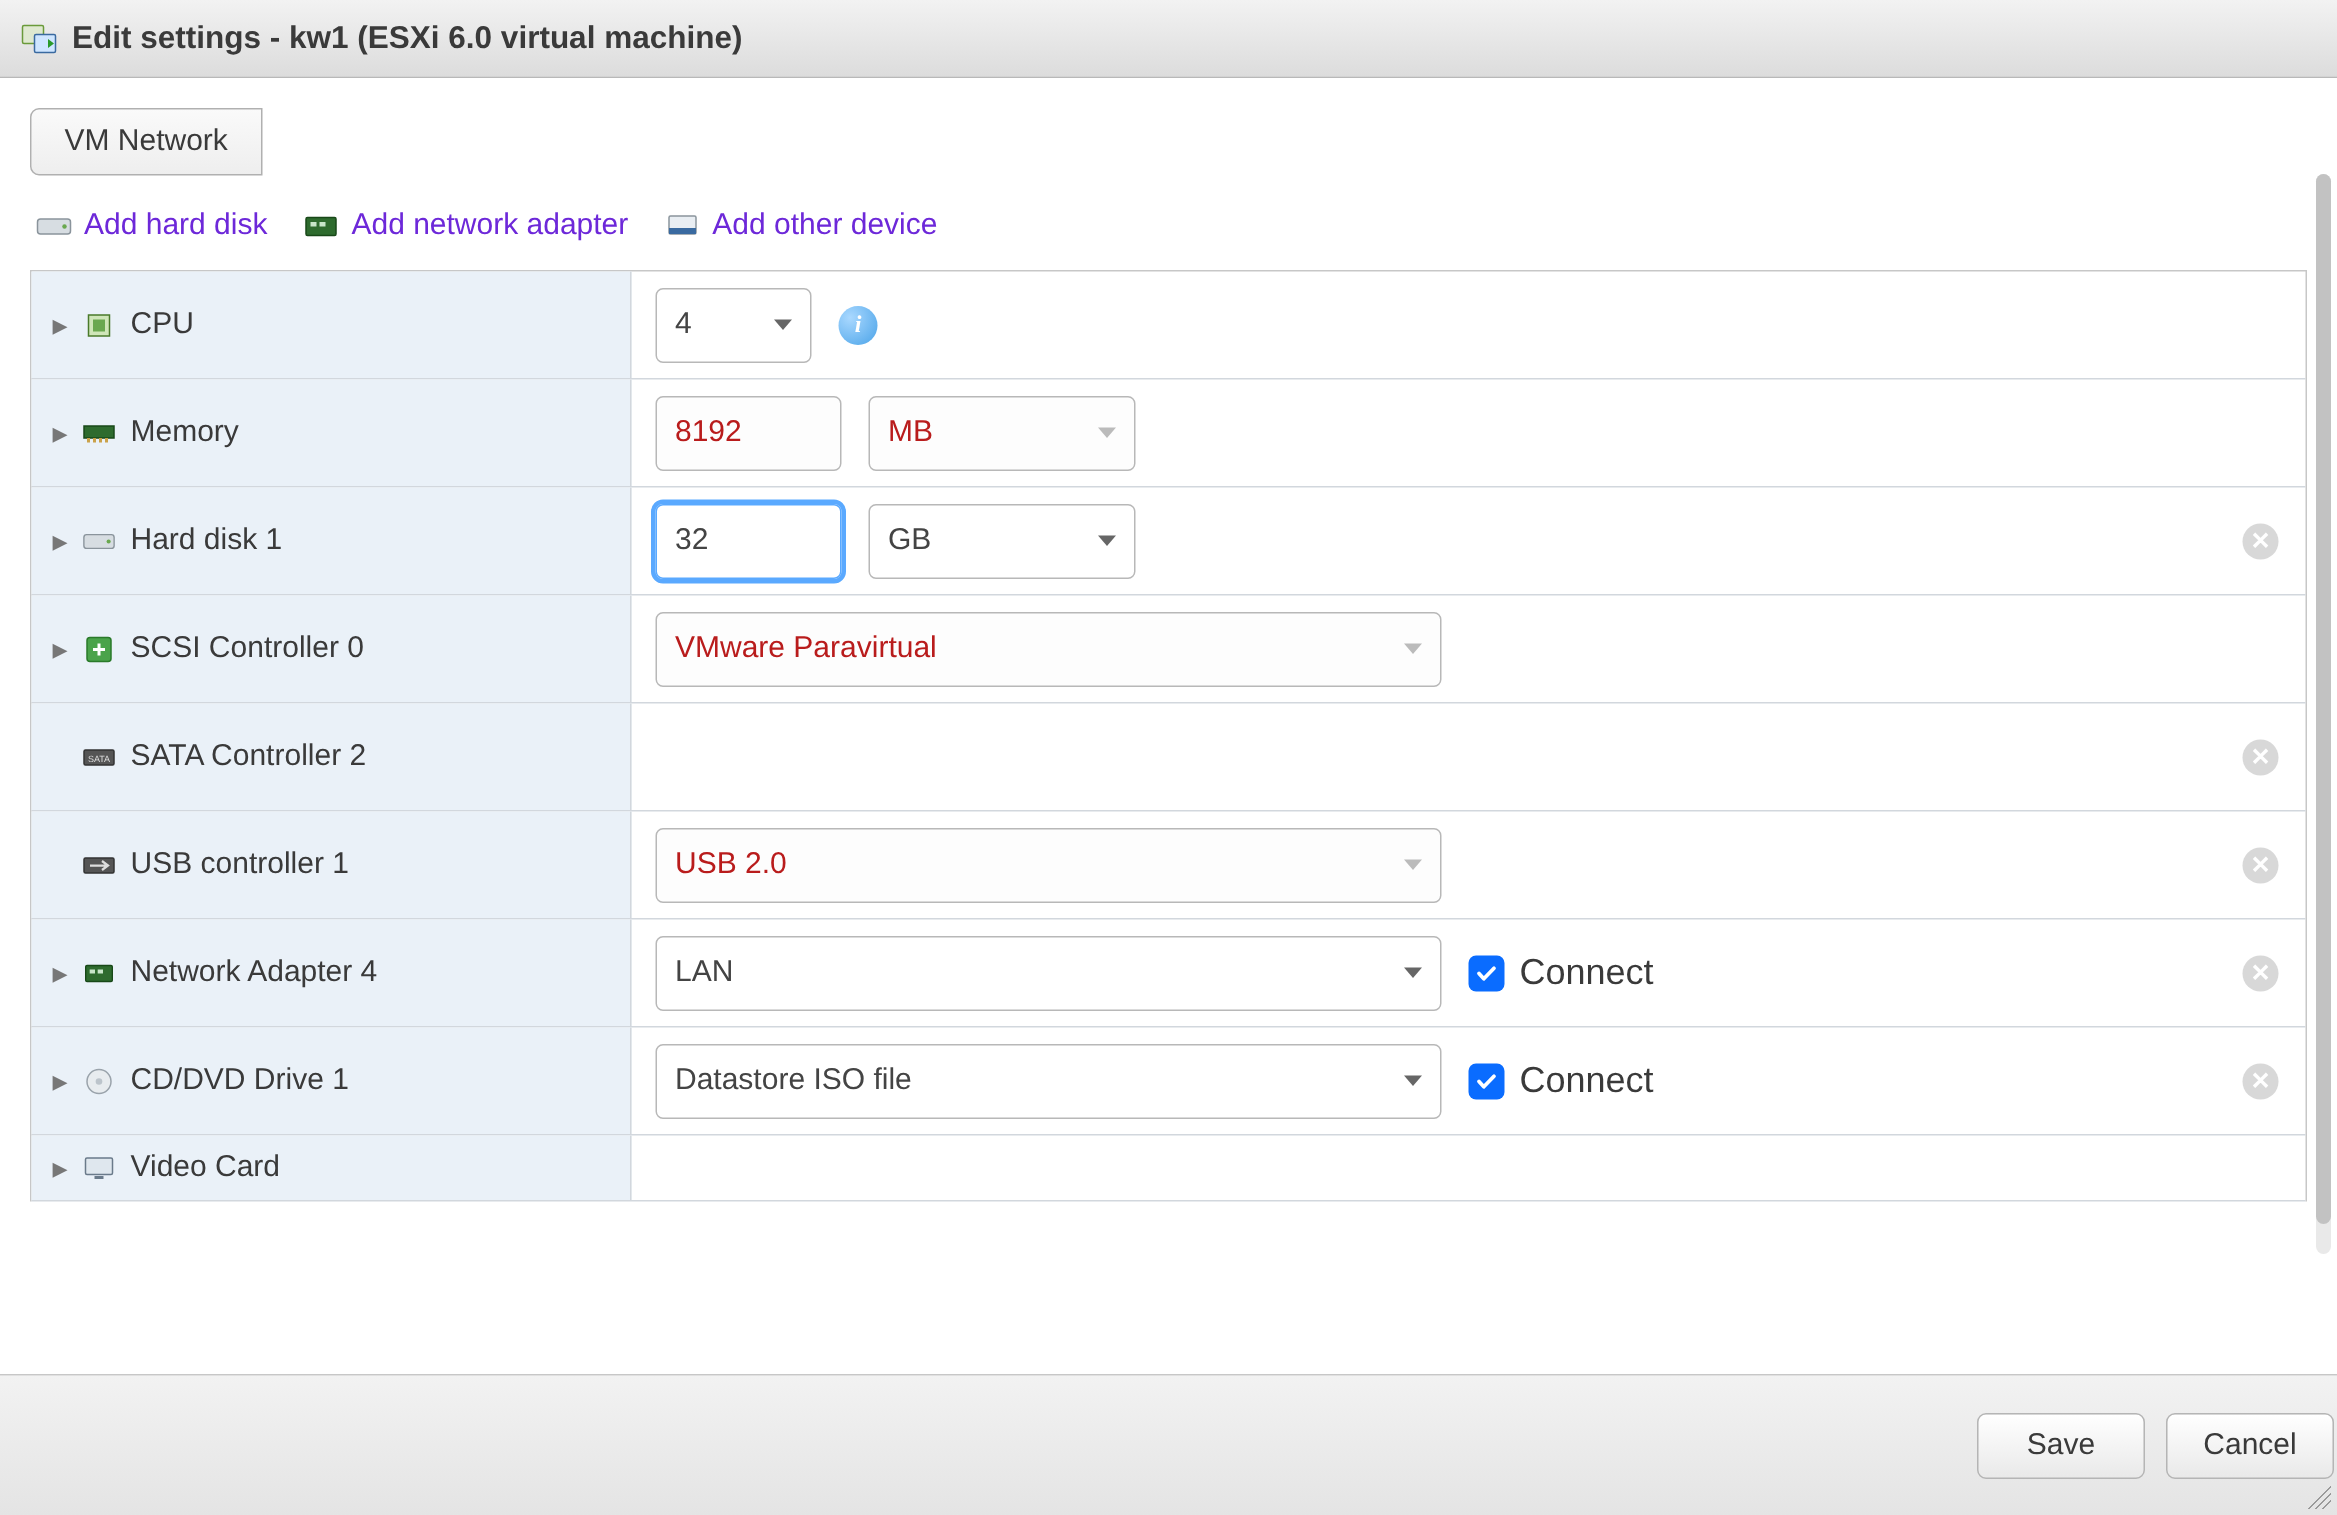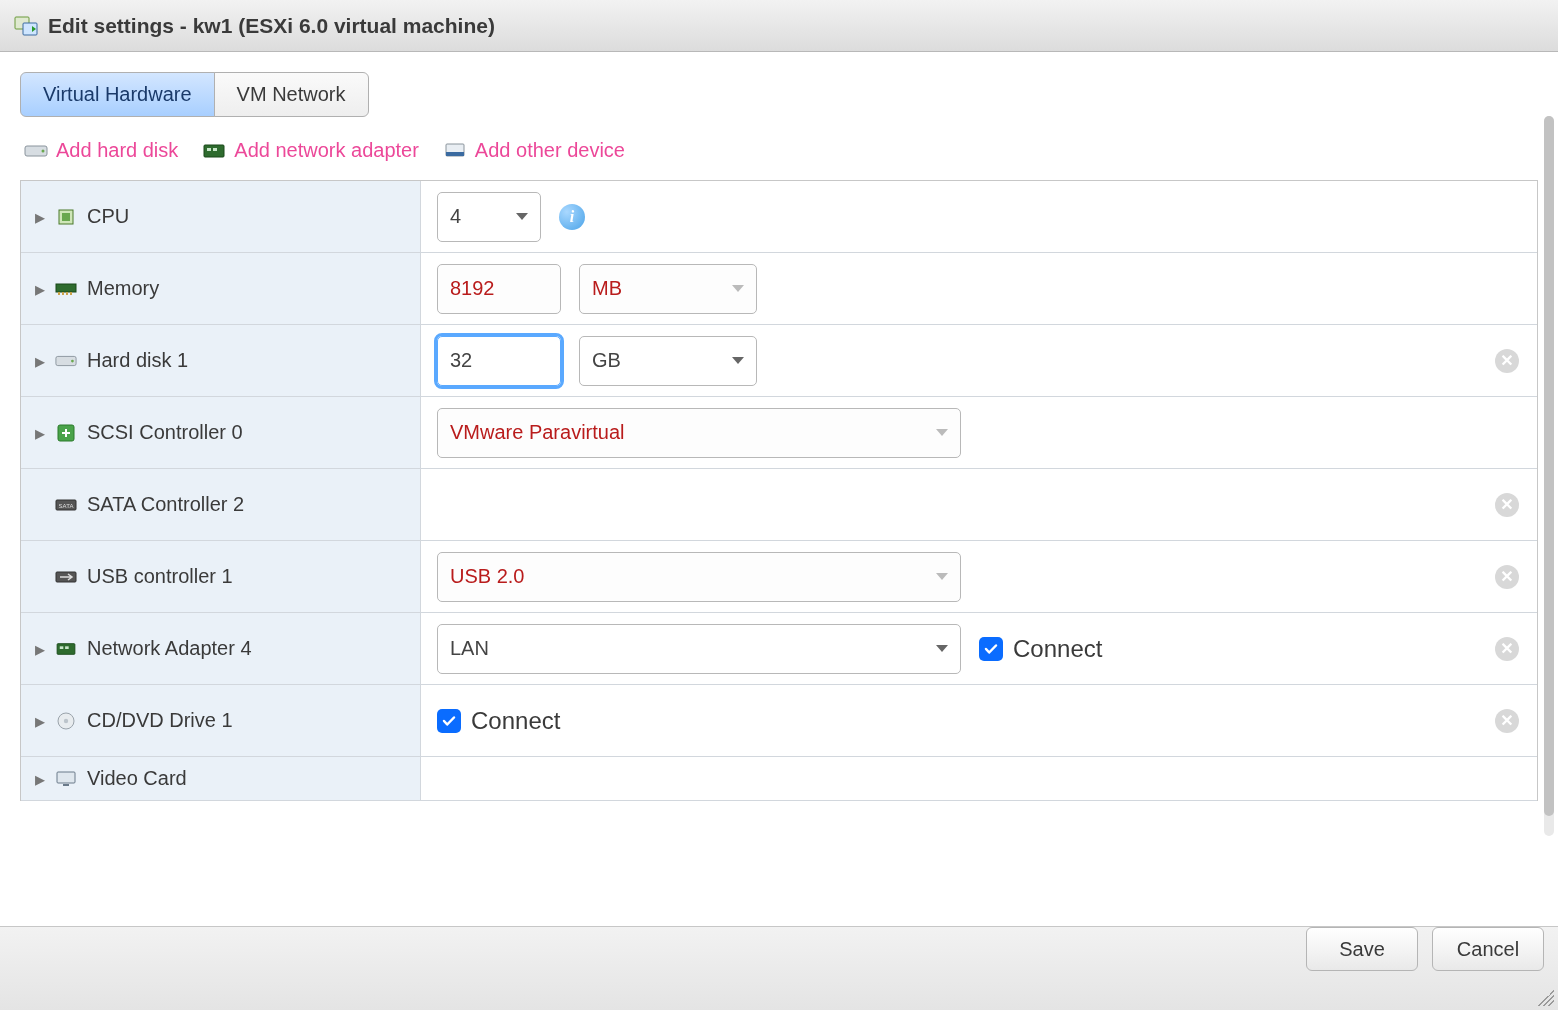--- a/index.html
+++ b/index.html
@@ -59,21 +59,21 @@
 
   
   .toolbar {
     display: flex;
     align-items: center;
     gap: 24px;
     padding: 2px 4px 18px 4px;
   }
   .tool-btn {
     display: inline-flex; align-items: center; gap: 8px;
-    color: #ec4899; cursor: pointer;
+    color: #6d28d9; cursor: pointer;
   }
   .tool-icon { width: 24px; height: 18px; display:inline-flex; }
 
   
   .hw-grid {
     border: 1px solid #c7c7c7;
     border-bottom: none;
   }
   .hw-row {
     display: flex;
@@ -148,25 +148,25 @@
   .chk {
     display:inline-flex; align-items:center; gap:10px; font-size:24px; cursor:pointer;
   }
   .chk .box {
     width:24px; height:24px; border-radius:5px; background:#0a6cff;
     display:flex; align-items:center; justify-content:center;
   }
 
   
   .footer {
-    position: absolute; left:0; right:0; bottom:0; height:84px;
+    position: absolute; left:0; right:0; bottom:0; height:94px;
     background: linear-gradient(#f2f2f2, #e4e4e4);
     border-top:1px solid #c7c7c7;
-    display:flex; justify-content:flex-end;
-    padding: 0 14px; gap: 14px;
+    display:flex; align-items:center; justify-content:flex-end;
+    padding: 0 2px; gap: 14px;
   }
   .btn {
     height: 44px; min-width: 112px;
     padding: 0 22px;
     border:1px solid #b5b5b5; border-radius:6px;
     background: linear-gradient(#ffffff, #e9e9e9);
     font-size: 20px; cursor:pointer;
     display:flex; align-items:center; justify-content:center;
   }
   .resize-grip {
@@ -196,21 +196,20 @@
       <rect x="9" y="9" width="14" height="12" rx="1" fill="#cfe6ff" stroke="#3a6aa0"></rect>
       <path d="M18 12 l4 3 -4 3 z" fill="#2a9a2a"></path>
     </svg>
   </span>
   <span class="title-text">Edit settings - kw1 (ESXi 6.0 virtual machine)</span>
 </div>
 
 <div class="dialog-body">
 
   <div class="tabs">
-    <div class="tab active">Virtual Hardware</div>
     <div class="tab">VM Network</div>
   </div>
 
   <div class="toolbar">
     <span class="tool-btn">
       <span class="tool-icon">
         <svg viewBox="0 0 24 18" width="24" height="18">
             <rect x="1" y="4" width="22" height="10" rx="2" fill="#d7dde2" stroke="#8a949c"></rect>
             <circle cx="19" cy="9" r="1.5" fill="#6aa84f"></circle>
           </svg>
@@ -395,20 +394,24 @@
         <span class="expand">▸</span>
         <span class="hw-icon">
           <svg viewBox="0 0 20 20" width="20" height="20">
               <circle cx="10" cy="10" r="8" fill="#e8ecef" stroke="#9aa3ab"></circle>
               <circle cx="10" cy="10" r="2.2" fill="#bcc4cb"></circle>
             </svg>
         </span>
         <span class="hw-label">CD/DVD Drive 1</span>
       </div>
       <div class="hw-value-cell">
+        <div class="sel sel-wide">
+          <span>Datastore ISO file</span>
+          <span class="caret"></span>
+        </div>
         <label class="chk">
           <span class="box">
             <svg viewBox="0 0 16 16" width="16" height="16">
                 <path d="M3 8l3.2 3.5L13 4.5" stroke="#fff" stroke-width="2.5" fill="none" stroke-linecap="round" stroke-linejoin="round"></path>
               </svg>
           </span>
           <span>Connect</span>
         </label>
         <span class="remove-x">✕</span>
       </div>

